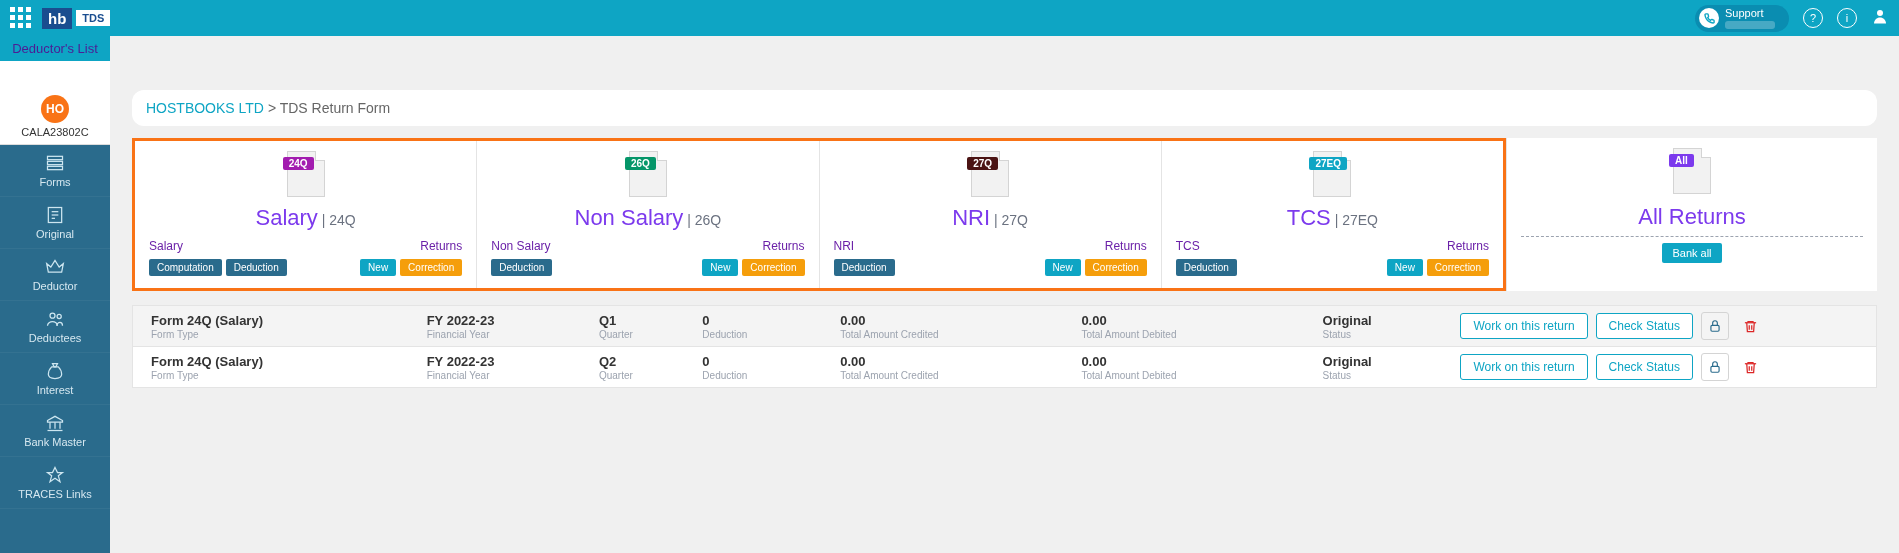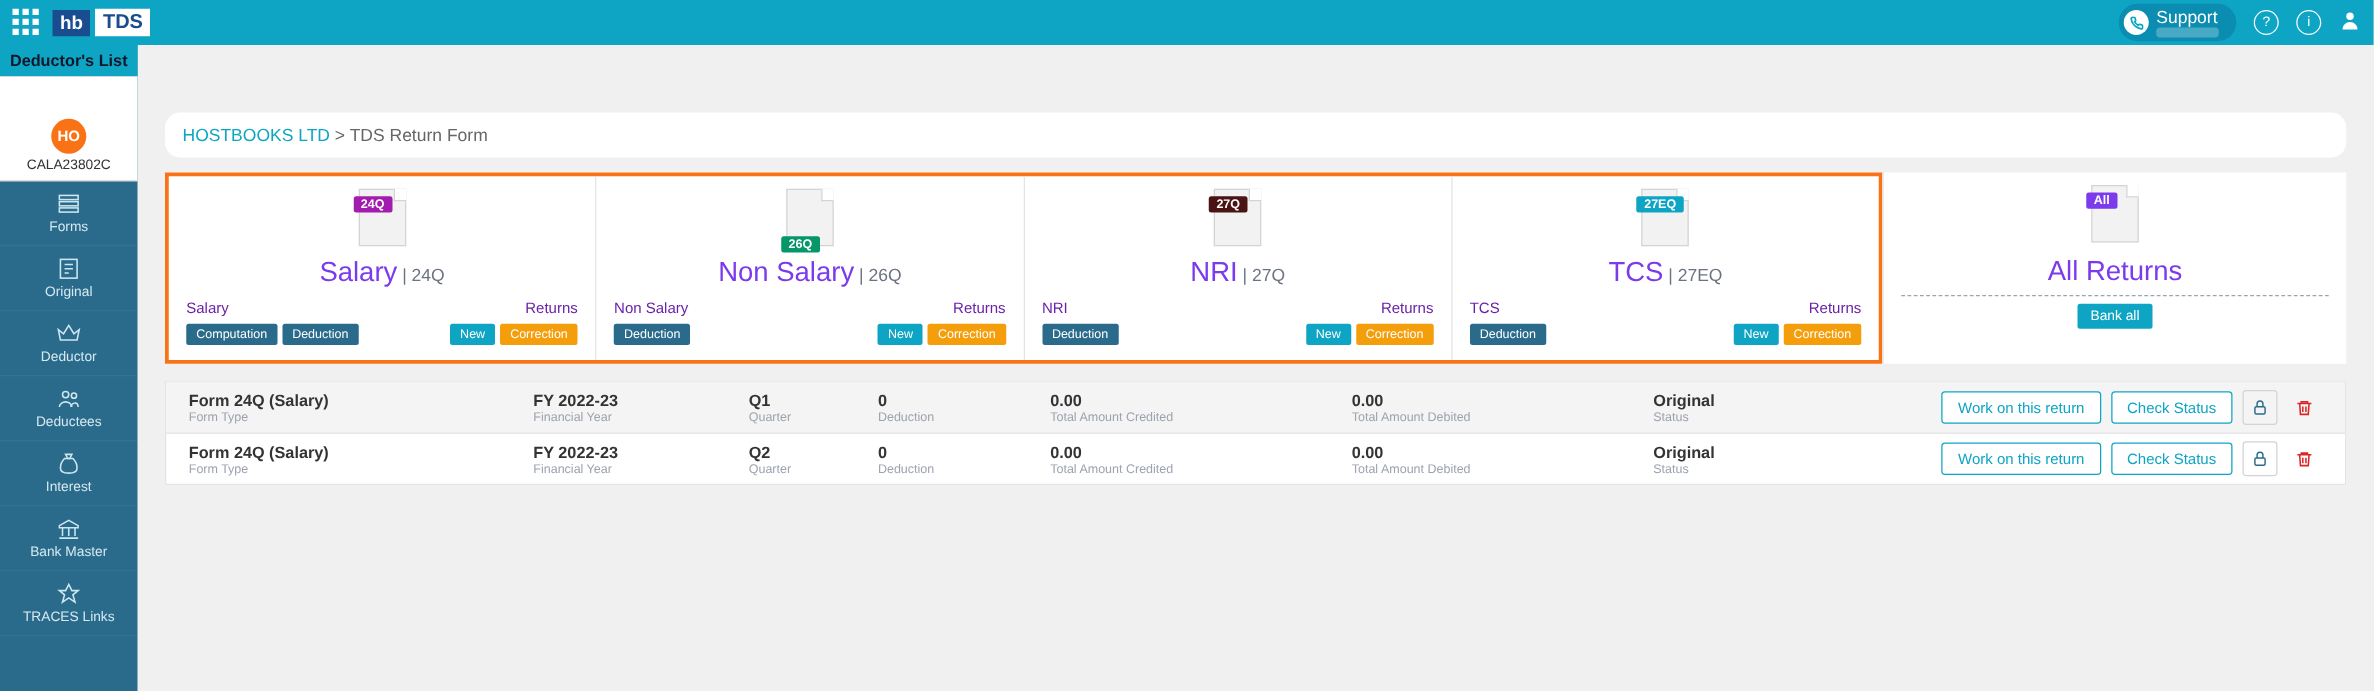--- a/index.html
+++ b/index.html
@@ -4,33 +4,33 @@
 <style>
 * { box-sizing: border-box; margin: 0; padding: 0; }
 body { font-family: 'Segoe UI', Arial, sans-serif; background: #f0f0f0; font-size: 13px; color: #333; }
 
 
 .topbar { background: #0ea5c4; height: 36px; display: flex; align-items: center; padding: 0 10px; color: #fff; }
 .apps-icon { width: 22px; height: 22px; display: grid; grid-template-columns: repeat(3,1fr); grid-template-rows: repeat(3,1fr); gap: 2px; cursor: pointer; }
 .apps-icon span { background: #fff; width: 5px; height: 5px; }
 .logo-box { margin-left: 10px; display: flex; align-items: center; gap: 4px; }
 .logo-hb { background: #1a4d8f; color: #fff; font-weight: bold; padding: 2px 6px; font-size: 15px; }
-.logo-tds { background: #fff; color: #1a4d8f; font-weight: bold; padding: 2px 6px; font-size: 16px; }
+.logo-tds { background: #fff; color: #1a4d8f; font-weight: bold; padding: 2px 6px; font-size: 11px; }
 .topbar-right { margin-left: auto; display: flex; align-items: center; gap: 14px; }
-.support-chip { background: #0a8db1; border-radius: 16px; padding: 3px 14px 3px 4px; display: flex; align-items: center; gap: 6px; font-size: 14px; }
+.support-chip { background: #0a8db1; border-radius: 16px; padding: 3px 14px 3px 4px; display: flex; align-items: center; gap: 6px; font-size: 11px; }
 .phone-circle { background: #fff; color: #0ea5c4; width: 20px; height: 20px; border-radius: 50%; display: flex; align-items: center; justify-content: center; font-size: 11px; }
 .support-text { display: flex; flex-direction: column; line-height: 1; }
 .support-blur { background: rgba(255,255,255,0.25); height: 8px; width: 50px; border-radius: 3px; margin-top: 2px; }
 .top-ico { width: 20px; height: 20px; border: 1.5px solid #fff; border-radius: 50%; display: flex; align-items: center; justify-content: center; font-size: 11px; cursor: pointer; }
 .user-ico { font-size: 18px; cursor: pointer; }
 
 
 .layout { display: flex; }
 .sidebar { width: 110px; background: #2a6b8c; color: #fff; min-height: 520px; display: flex; flex-direction: column; }
-.deductor-list-hdr { background: #0ea5c4; color: #0f172a; text-align: center; padding: 5px 0; font-size: 13px; font-weight: bold; }
+.deductor-list-hdr { background: #0ea5c4; color: #4c1d95; text-align: center; padding: 5px 0; font-size: 13px; }
 .deductor-card { background: #fff; text-align: center; padding: 6px 0; border-bottom: 1px solid #ddd; }
 .avatar { width: 28px; height: 28px; background: #f97316; color: #fff; border-radius: 50%; display: inline-flex; align-items: center; justify-content: center; font-size: 12px; font-weight: 600; margin-top: 28px; }
 .deductor-id { color: #333; font-size: 11px; margin-top: 3px; }
 .nav-items { display: flex; flex-direction: column; }
 .nav-item { text-align: center; padding: 8px 0; font-size: 11px; color: #d6e8f0; cursor: pointer; border-bottom: 1px solid rgba(255,255,255,0.05); }
 .nav-item svg { display: block; margin: 0 auto 3px; }
 
 
 .main { flex: 1; padding: 14px 22px; }
 .breadcrumb { background: #fff; padding: 10px 14px; font-size: 14px; color: #666; border-radius: 12px; margin-bottom: 12px; margin-top: 40px; }
@@ -41,21 +41,21 @@
 .highlight-box { display: flex; flex: 4; border: 3px solid #f97316; background: #fff; }
 .ret-card { flex: 1; padding: 10px 14px 12px; border-right: 1px solid #e4e4e4; position: relative; display: flex; flex-direction: column; }
 .ret-card:last-child { border-right: none; }
 .all-card { flex: 1; background: #fff; padding: 10px 14px 12px; border-left: 1px solid #e4e4e4; display: flex; flex-direction: column; align-items: center; }
 
 .doc-icon { width: 38px; height: 46px; position: relative; margin: 0 auto 8px; }
 .doc-page { position: absolute; inset: 0; background: #f2f2f2; border: 1px solid #d4d4d4; }
 .doc-fold { position: absolute; top: 0; right: 0; width: 10px; height: 10px; background: #fff; border-left: 1px solid #d4d4d4; border-bottom: 1px solid #d4d4d4; }
 .doc-tag { position: absolute; top: 6px; left: -4px; padding: 1px 6px; font-size: 10px; color: #fff; border-radius: 2px; font-weight: 600; }
 .tag-red { background: #a21caf; }
-.tag-green { background: #059669; margin-top: 32px; }
+.tag-green { background: #059669; }
 .tag-darkred { background: #4b1414; }
 .tag-blue { background: #0ea5c4; }
 .tag-purple { background: #7c3aed; }
 
 .card-title { text-align: center; margin-bottom: 4px; }
 .card-title-main { color: #7c3aed; font-size: 22px; font-weight: 500; }
 .card-title-sub { color: #6b7280; font-size: 14px; }
 .card-row { display: flex; justify-content: space-between; font-size: 12px; color: #6b21a8; margin: 4px 0 6px; }
 .card-buttons { display: flex; justify-content: space-between; align-items: center; }
 .btn-group { display: flex; gap: 4px; }
@@ -74,21 +74,21 @@
 .ret-cell { padding: 0 8px; }
 .ret-cell .val { font-size: 13px; font-weight: 600; color: #333; }
 .ret-cell .lbl { font-size: 10px; color: #9ca3af; margin-top: 1px; }
 .c-formtype { width: 16%; }
 .c-fy { width: 10%; }
 .c-q { width: 6%; }
 .c-ded { width: 8%; }
 .c-cred { width: 14%; }
 .c-deb { width: 14%; }
 .c-status { width: 8%; }
-.c-actions { width: 24%; display: flex; gap: 8px; align-items: center; justify-content: flex-end; }
+.c-actions { width: 24%; display: flex; gap: 8px; align-items: center; }
 .btn-outline { border: 1px solid #0ea5c4; color: #0ea5c4; background: #fff; padding: 5px 12px; font-size: 12px; border-radius: 3px; cursor: pointer; }
 .lock-ico { width: 28px; height: 28px; border: 1px solid #d4d4d4; border-radius: 3px; display: flex; align-items: center; justify-content: center; color: #2a6b8c; cursor: pointer; font-size: 14px; }
 .trash-ico { width: 28px; height: 28px; display: flex; align-items: center; justify-content: center; color: #dc2626; cursor: pointer; font-size: 15px; }
 </style>
 </head>
 <body>
 
 <div class="topbar">
   <div class="apps-icon">
     <span></span>

